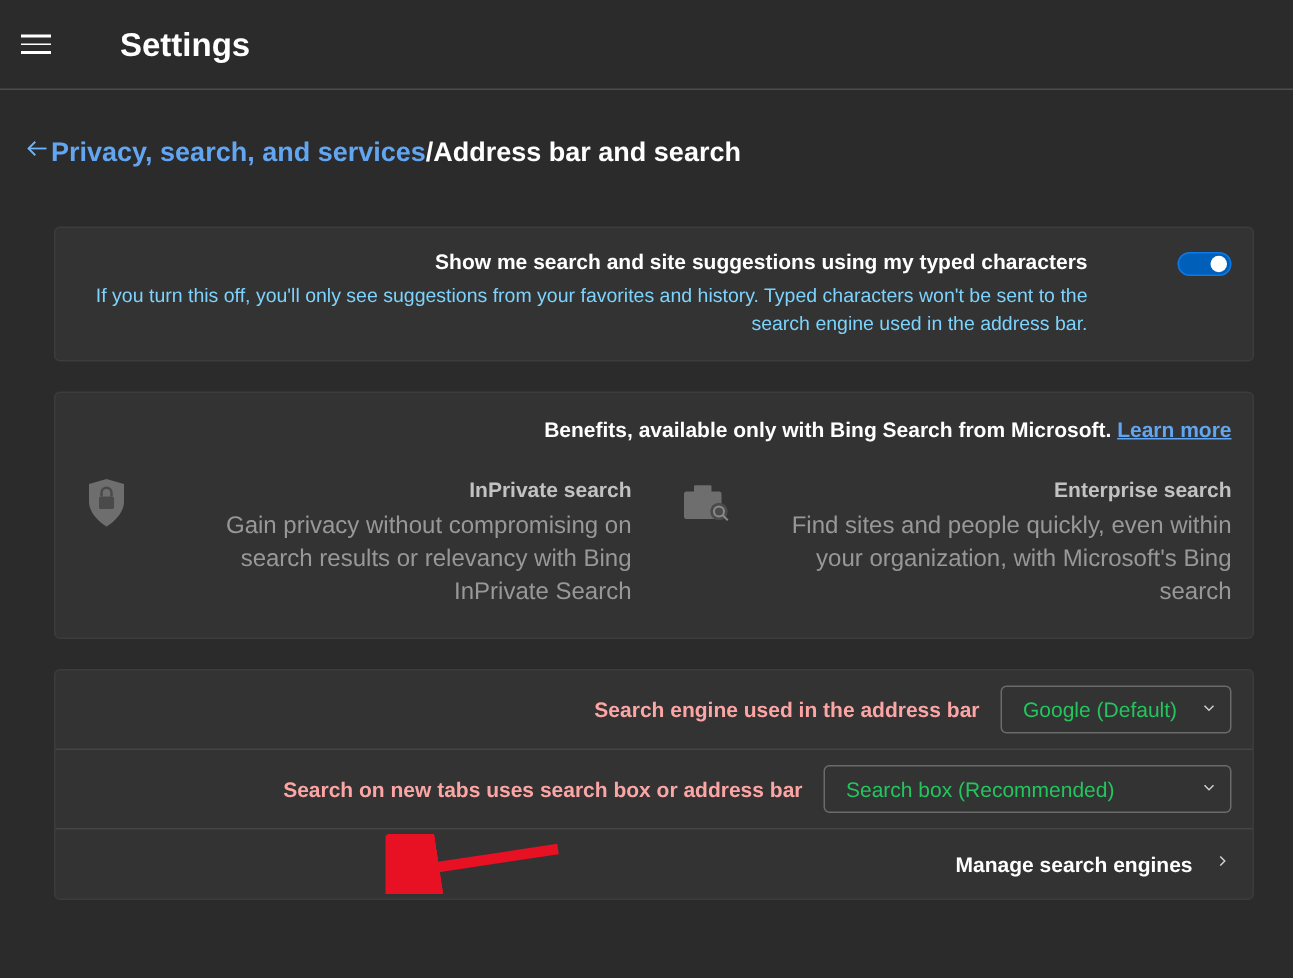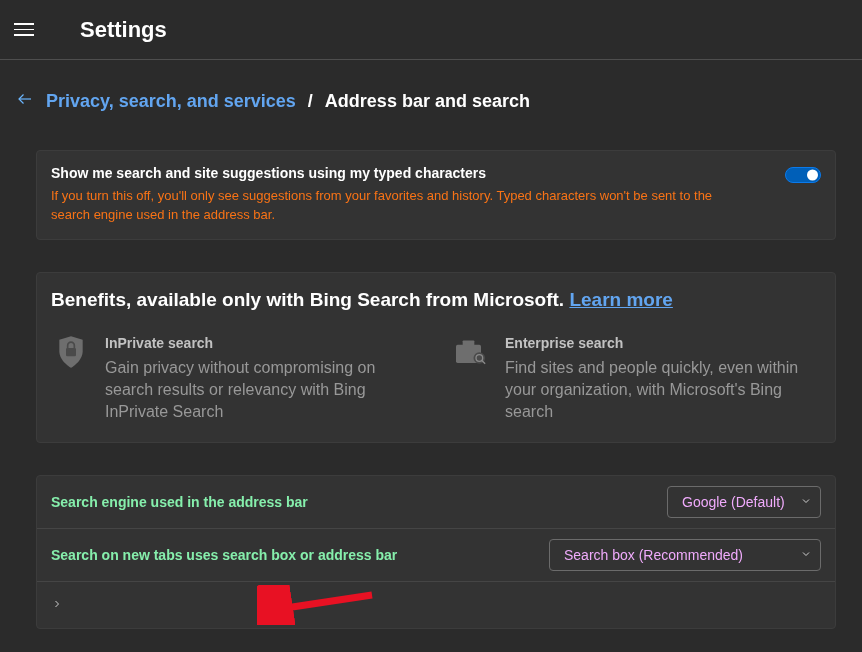--- a/index.html
+++ b/index.html
@@ -54,55 +54,55 @@
   .search-icon-svg { width: 15px; height: 15px; flex-shrink:0; color:#cfcfcf; }
 
   .content {
     padding: 30px 26px 20px 8px;
     height: calc(652px - 60px);
     overflow: hidden;
   }
   .breadcrumb {
     display: flex;
     align-items: center;
-    gap: 12px;
     margin-bottom: 38px;
     margin-left: 8px;
   }
   .back-arrow svg { width:18px; height:18px; color:#6bb6ff; }
   .crumb-link { color:#62a5f0; font-size: 18px; font-weight: 600; cursor:pointer; }
   .crumb-sep { color:#ffffff; font-size: 18px; font-weight: 600; }
   .crumb-current { color:#ffffff; font-size: 18px; font-weight: 600; }
 
   .panel-area { margin-left: 28px; }
 
   .card {
     background: #333333;
     border-radius: 4px;
-    margin-bottom: 32px;
+    margin-bottom: 20px;
     border: 1px solid #3c3c3c;
+    text-align: right;
   }
   .card-inner {
     position: relative;
     border-bottom: 1px solid #454545;
   }
   .card-inner:last-child { border-bottom: none; }
 
   .row-toggle {
     display: flex;
     align-items: flex-start;
     padding: 14px 14px;
   }
   .row-toggle.simple { align-items: center; }
   .row-toggle .text { flex: 1; padding-right: 60px; }
   .row-toggle .label {
     font-size: 14px; font-weight: 600; color: #ffffff;
   }
   .row-toggle .desc {
-    font-size: 13px; color: #f97316; margin-top: 6px; line-height: 1.45;
+    font-size: 13px; color: #7dd3fc; margin-top: 6px; line-height: 1.45;
   }
 
   .toggle {
     width: 36px; height: 16px;
     background: #005fb8;
     border-radius: 999px;
     position: relative;
     cursor: pointer;
     flex-shrink: 0;
     margin-top: 2px;
@@ -114,21 +114,21 @@
     border-radius: 50%;
     position: absolute;
     top: 50%; transform: translateY(-50%);
     right: 2px;
   }
 
   .benefits {
     padding: 16px 14px 18px 14px;
   }
   .benefits-head {
-    font-size: 19px; font-weight: 600; color:#ffffff;
+    font-size: 14px; font-weight: 600; color:#ffffff;
   }
   .benefits-head .learn { color:#62a5f0; text-decoration: underline; font-weight: 600; cursor:pointer; }
   .benefits-grid {
     display: flex;
     gap: 30px;
     margin-top: 24px;
   }
   .benefit {
     display: flex;
     gap: 14px;
@@ -145,32 +145,32 @@
 
   .row-select {
     display: flex;
     align-items: center;
     padding: 10px 14px;
     gap: 14px;
     min-height: 52px;
   }
   .row-select .label {
     flex: 1;
-    font-size: 14px; font-weight: 600; color:#86efac;
+    font-size: 14px; font-weight: 600; color:#fca5a5;
   }
   .dropdown {
     border: 1px solid #6b6b6b;
     border-radius: 4px;
     padding: 6px 8px 6px 14px;
     display: flex;
     align-items: center;
     gap: 14px;
     cursor: pointer;
     font-size: 14px;
-    color: #f0abfc;
+    color: #22c55e;
     min-height: 32px;
   }
   .dropdown .chev { color:#cfcfcf; }
   .dd1 { width: 154px; justify-content: space-between;}
   .dd2 { width: 272px; justify-content: space-between;}
 
   .row-link {
     display: flex;
     align-items: center;
     padding: 14px 14px;
@@ -290,20 +290,21 @@
         <div class="dropdown dd2">
           <span>Search box (Recommended)</span>
           <span class="chev">
             <svg width="12" height="12" viewBox="0 0 24 24" fill="none" stroke="currentColor" stroke-width="2">
                 <polyline points="6 9 12 15 18 9"></polyline>
               </svg>
           </span>
         </div>
       </div>
       <div class="card-inner row-link">
+        <div class="label">Manage search engines</div>
         <span class="chev-right">
           <svg width="12" height="12" viewBox="0 0 24 24" fill="none" stroke="currentColor" stroke-width="2">
               <polyline points="9 6 15 12 9 18"></polyline>
             </svg>
         </span>
         <div class="arrow-annot">
           <svg width="120" height="40" viewBox="0 0 120 40">
             <defs>
               <marker id="ahead" markerWidth="12" markerHeight="12" refX="2" refY="6" orient="auto">
                 <path d="M0,0 L0,12 L12,6 z" fill="#e81123"></path>

